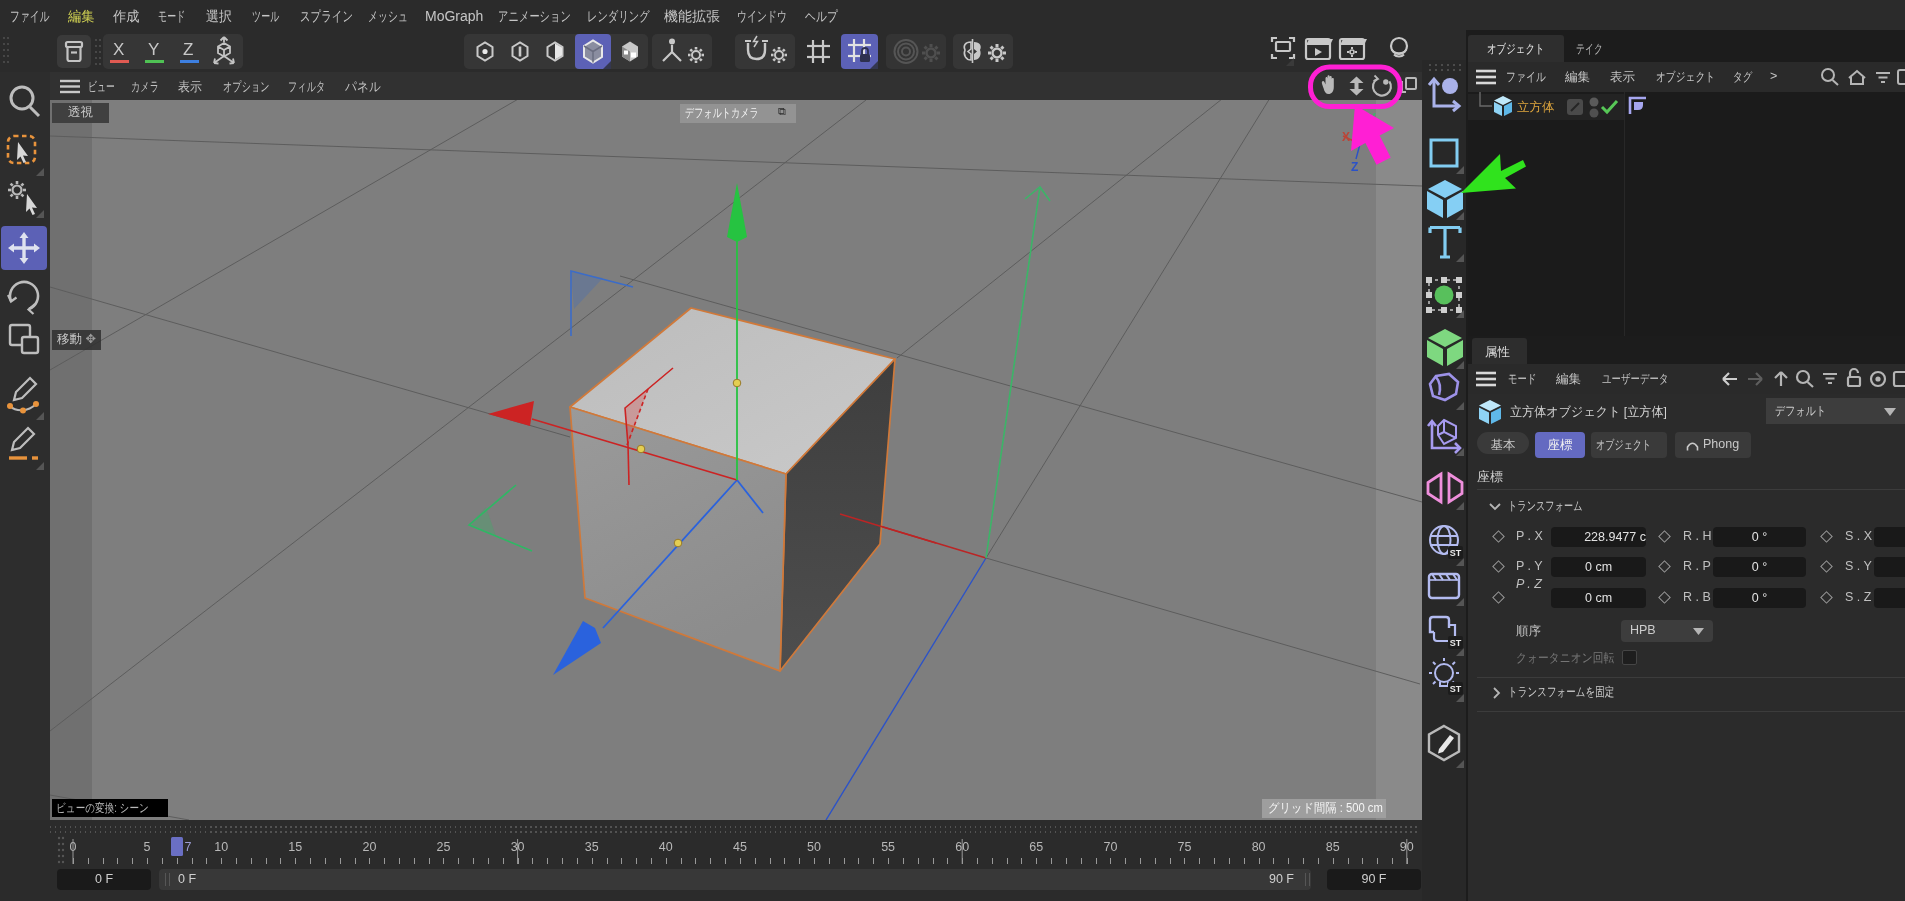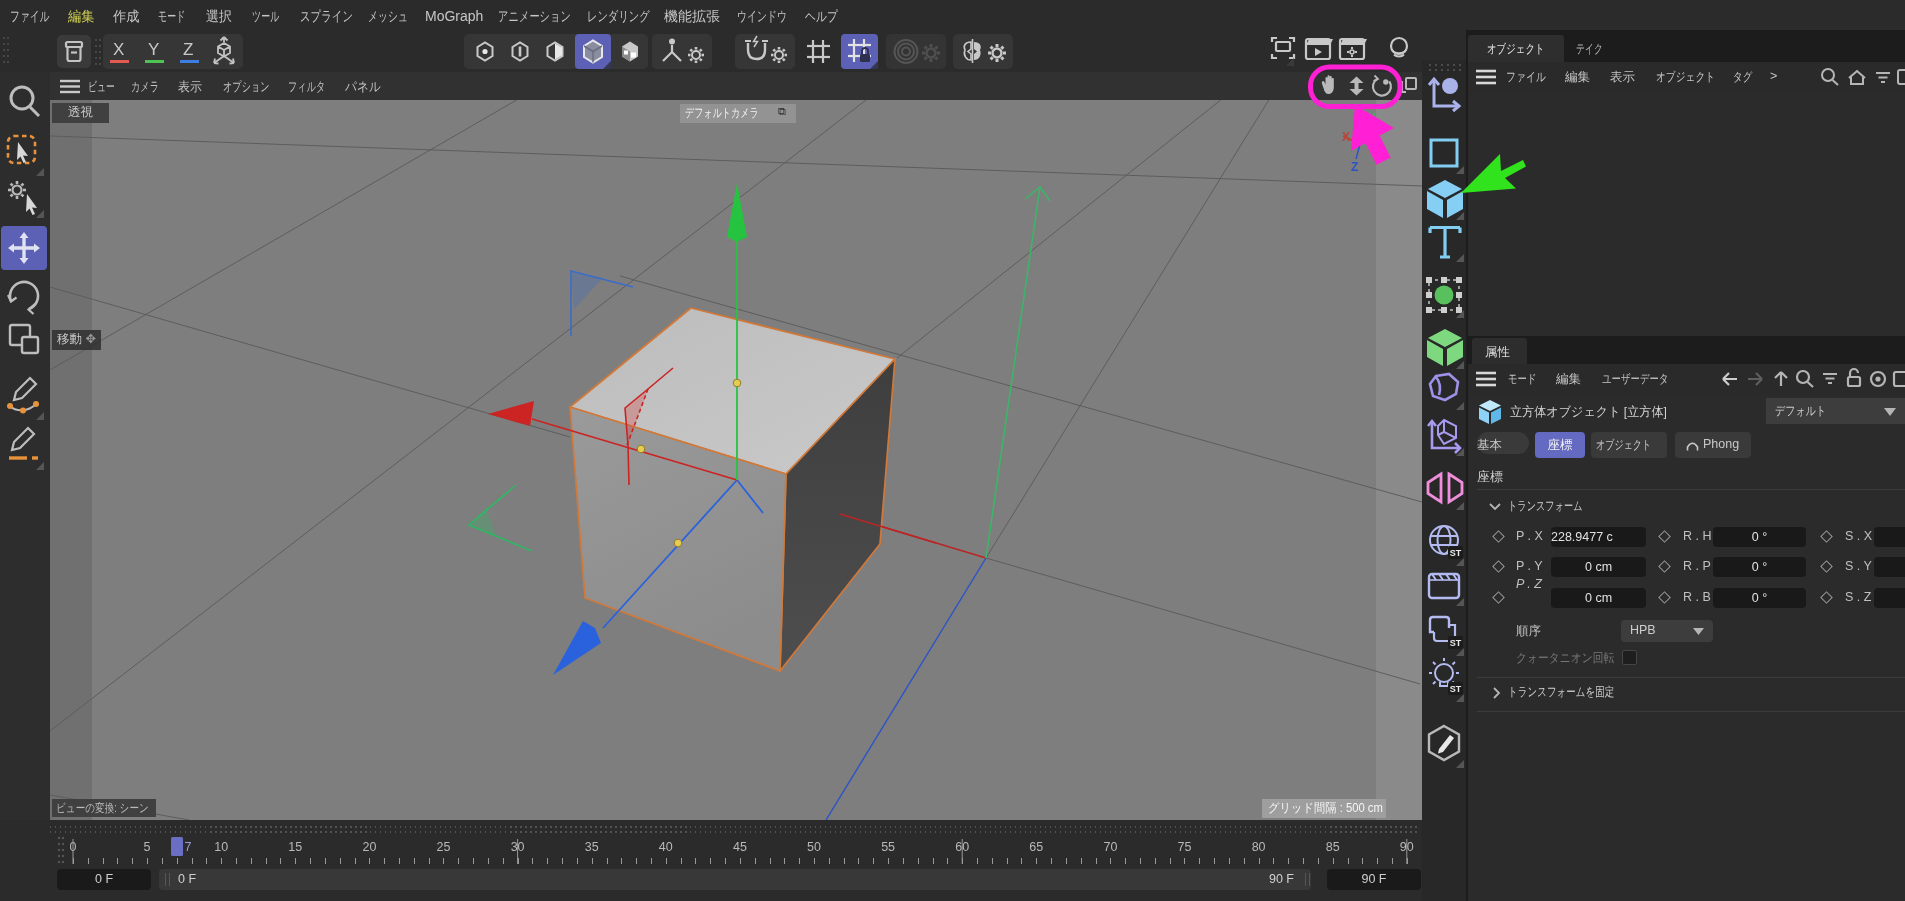--- a/index.html
+++ b/index.html
@@ -440,21 +440,21 @@
       <text x="1301" y="71" fill="#2b52c8">Z</text>
     </g>
   </svg>
 
   <div class="abs txt" style="left:2px;top:3px;background:#404040;color:#c9c9c9;font-size:12.5px;padding:1px 16px 2px;">透視</div>
   <div class="abs" style="left:630px;top:4px;width:116px;height:19px;background:#939393;">
       <span class="abs txt" style="left:5px;top:1px;color:#f2f2f2;font-size:12.5px;transform:scaleX(0.72);">デフォルトカメラ</span>
       <span class="abs" style="left:98px;top:1px;color:#2d2d2d;font-size:11px;">⧉</span>
     </div>
   <div class="abs txt" style="left:2px;top:230px;background:rgba(47,47,47,0.85);color:#c9c9c9;font-size:12.5px;padding:1px 5px 2px;">移動 <span style="color:#9a9a9a;">✥</span></div>
-  <div class="abs" style="left:2px;top:699px;width:104px;height:18px;background:#404040;">
+  <div class="abs" style="left:2px;top:699px;width:116px;height:18px;background:#000000;">
       <span class="abs txt" style="left:4px;top:1px;color:#b9b9b9;font-size:12px;transform:scaleX(0.80);">ビューの変換: シーン</span>
     </div>
   <div class="abs" style="left:1212px;top:699px;width:124px;height:19px;background:rgba(160,160,160,0.95);">
       <span class="abs txt" style="left:6px;top:1px;color:#f5f5f5;font-size:12.5px;transform:scaleX(0.90);">グリッド間隔 : 500 cm</span>
     </div>
 </div>
 
 <div class="abs" id="timeline" style="left:0;top:820px;width:1470px;height:81px;background:#2b2b2b;">
   <div class="abs" style="left:50px;top:6px;width:1370px;height:2px;background:repeating-linear-gradient(to right,#525252 0 1.5px,transparent 1.5px 5px);"></div>
   <div class="abs" style="left:50px;top:11px;width:1370px;height:2px;background:repeating-linear-gradient(to right,#525252 0 1.5px,transparent 1.5px 5px);"></div>
@@ -688,20 +688,42 @@
     <svg class="abs" width="90" height="30" style="left:350px;top:0;" viewBox="0 0 90 30">
       <g stroke="#b5b5b5" stroke-width="2" fill="none">
         <circle cx="10" cy="13" r="6"></circle>
           <line x1="14.5" y1="18" x2="20" y2="23"></line>
         <path d="M31 16 L39 9 L47 16 M33 15 L33 22 L45 22 L45 15"></path>
         <path d="M58 11 L72 11 M60.5 15.5 L69.5 15.5 M63 20 L67 20"></path>
         <rect x="80" y="8" width="14" height="14" rx="2"></rect>
       </g>
     </svg>
   </div>
+  <div class="abs" style="left:0;top:62px;width:437px;height:244px;background:#1b1b1b;">
+    <div class="abs" style="left:156px;top:0;width:1px;height:244px;background:#282828;"></div>
+    <div class="abs" style="left:0;top:2px;width:156px;height:26px;background:#232323;"></div>
+    <svg class="abs" width="160" height="30" style="left:0;top:0;" viewBox="0 0 160 30">
+      <path d="M12 0 L12 14 L24 14" stroke="#6a6a6a" stroke-width="1.4" fill="none"></path>
+      <g transform="translate(24,4)">
+        <path d="M11 0 L20 4.5 L11 9 L2 4.5 Z" fill="#bfe8fa"></path>
+        <path d="M2 6 L10 10 L10 20 L2 16 Z" fill="#8ed3f5"></path>
+        <path d="M20 6 L12 10 L12 20 L20 16 Z" fill="#5fb8e8"></path>
+      </g>
+      <rect x="99" y="7" width="16" height="16" rx="3" fill="#4a4a4a"></rect>
+      <line x1="103" y1="19" x2="111" y2="11" stroke="#252525" stroke-width="2"></line>
+      <circle cx="126" cy="10" r="4.5" fill="#5a5a5a"></circle>
+      <circle cx="126" cy="21" r="4.5" fill="#505050"></circle>
+      <path d="M134 15 L139 20 L149 9" stroke="#57c857" stroke-width="3" fill="none"></path>
+    </svg>
+    <span class="abs txt" style="left:49px;top:7px;color:#dfa63d;">立方体</span>
+    <svg class="abs" width="24" height="24" style="left:159px;top:3px;" viewBox="0 0 24 24">
+      <path d="M3 19 L3 3 L19 3" stroke="#a6a6ef" stroke-width="2.6" fill="none"></path>
+      <path d="M7 7 L16 7 L16 10 Q16 15 11 15 L7 15 Z" fill="#a6a6ef"></path>
+    </svg>
+  </div>
 
   <div class="abs" style="left:0;top:306px;width:437px;height:28px;background:#1c1c1c;">
     <div class="abs" style="left:4px;top:2px;width:55px;height:26px;background:#2d2d2d;border-radius:3px 3px 0 0;"></div>
     <span class="abs txt" style="left:17px;top:8px;color:#dcdcdc;">属性</span>
   </div>
   <div class="abs" style="left:0;top:334px;width:437px;height:30px;background:#2a2a2a;color:#c6c6c6;">
     <svg class="abs" width="30" height="30" style="left:6px;top:0;">
         <g stroke="#d8d8d8" stroke-width="2.6">
           <line x1="2" y1="9" x2="22" y2="9"></line>
           <line x1="2" y1="15" x2="22" y2="15"></line>
@@ -739,21 +761,21 @@
     </svg>
     <span class="abs txt" style="left:42px;top:9px;color:#d2d2d2;font-size:13px;transform:scaleX(0.93);">立方体オブジェクト [立方体]</span>
     <div class="abs" style="left:298px;top:4px;width:139px;height:26px;background:#3d3d3d;border-radius:0;">
       <span class="abs txt" style="left:9px;top:5px;color:#cdcdcd;transform:scaleX(0.80);">デフォルト</span>
       <svg class="abs" width="12" height="8" style="left:118px;top:10px;">
           <path d="M0 0 L12 0 L6 8 Z" fill="#b5b5b5"></path>
         </svg>
     </div>
   </div>
   <div class="abs" style="left:0;top:398px;width:437px;height:38px;background:#2b2b2b;color:#c9c9c9;">
-    <div class="abs txt" style="left:9px;top:4px;width:52px;height:22px;background:#3a3a3a;border-radius:12px;line-height:26px;">基本</div>
+    <div class="abs txt" style="left:9px;top:4px;width:52px;height:22px;background:#3a3a3a;border-radius:12px;text-align:center;line-height:26px;">基本</div>
     <div class="abs txt" style="left:67px;top:4px;width:50px;height:26px;background:#646ac1;border-radius:4px;text-align:center;line-height:26px;color:#f0f0f0;">座標</div>
     <div class="abs" style="left:123px;top:4px;width:76px;height:26px;background:#3a3a3a;border-radius:4px;">
         <span class="abs txt" style="left:5px;top:5px;transform:scaleX(0.72);">オブジェクト</span>
       </div>
     <div class="abs" style="left:207px;top:4px;width:76px;height:26px;background:#3a3a3a;border-radius:4px;">
         <svg class="abs" width="13" height="13" style="left:11px;top:7px;">
           <path d="M1.5 11.5 L1.5 8 Q6.5 0.5 11.5 8 L11.5 11.5" stroke="#c9c9c9" stroke-width="1.6" fill="none"></path>
         </svg>
         <span class="abs txt" style="left:28px;top:5px;">Phong</span>
       </div>
@@ -761,21 +783,21 @@
   <span class="abs txt" style="left:9px;top:438px;color:#d0d0d0;font-size:13px;">座標</span>
   <div class="abs" style="left:9px;top:459px;width:428px;height:1px;background:#3c3c3c;"></div>
   <svg class="abs" width="14" height="10" style="left:20px;top:472px;">
       <path d="M2 2 L7 7 L12 2" stroke="#b5b5b5" stroke-width="1.8" fill="none"></path>
     </svg>
   <span class="abs txt" style="left:40px;top:468px;color:#cdcdcd;transform:scaleX(0.73);">トランスフォーム</span>
 
   <div id="coordrows" style="position:absolute;left:0;top:0;width:437px;height:620px;color:#c0c0c0;">
     <div class="abs" style="left:26px;top:502px;width:7px;height:7px;border:1.5px solid #999;transform:rotate(45deg);"></div>
     <span class="abs txt" style="left:48px;top:499px;">P . X</span>
-    <div class="abs txt" style="left:83px;top:497px;width:95px;height:20px;background:#191919;border-radius:4px;text-align:left;line-height:20px;color:#e2e2e2;">228.9477 c</div>
+    <div class="abs txt" style="left:83px;top:497px;width:95px;height:20px;background:#191919;border-radius:4px;text-align:right;line-height:20px;color:#e2e2e2;">228.9477 c</div>
     <div class="abs" style="left:192px;top:502px;width:7px;height:7px;border:1.5px solid #999;transform:rotate(45deg);"></div>
     <span class="abs txt" style="left:215px;top:499px;">R . H</span>
     <div class="abs txt" style="left:245px;top:497px;width:93px;height:20px;background:#191919;border-radius:4px;text-align:center;line-height:20px;color:#e2e2e2;">0 °</div>
     <div class="abs" style="left:354px;top:502px;width:7px;height:7px;border:1.5px solid #999;transform:rotate(45deg);"></div>
     <span class="abs txt" style="left:377px;top:499px;">S . X</span>
     <div class="abs txt" style="left:406px;top:497px;width:94px;height:20px;background:#191919;border-radius:4px;"></div>
     <div class="abs" style="left:26px;top:532px;width:7px;height:7px;border:1.5px solid #999;transform:rotate(45deg);"></div>
     <span class="abs txt" style="left:48px;top:529px;">P . Y</span>
     <div class="abs txt" style="left:83px;top:527px;width:95px;height:20px;background:#191919;border-radius:4px;text-align:center;line-height:20px;color:#e2e2e2;">0 cm</div>
     <div class="abs" style="left:192px;top:532px;width:7px;height:7px;border:1.5px solid #999;transform:rotate(45deg);"></div>

